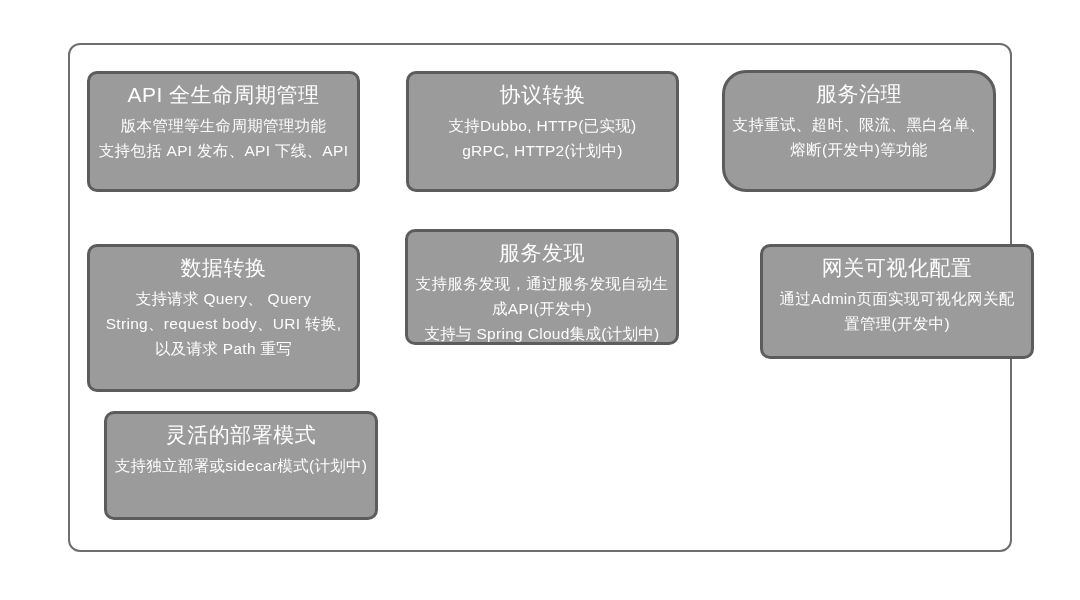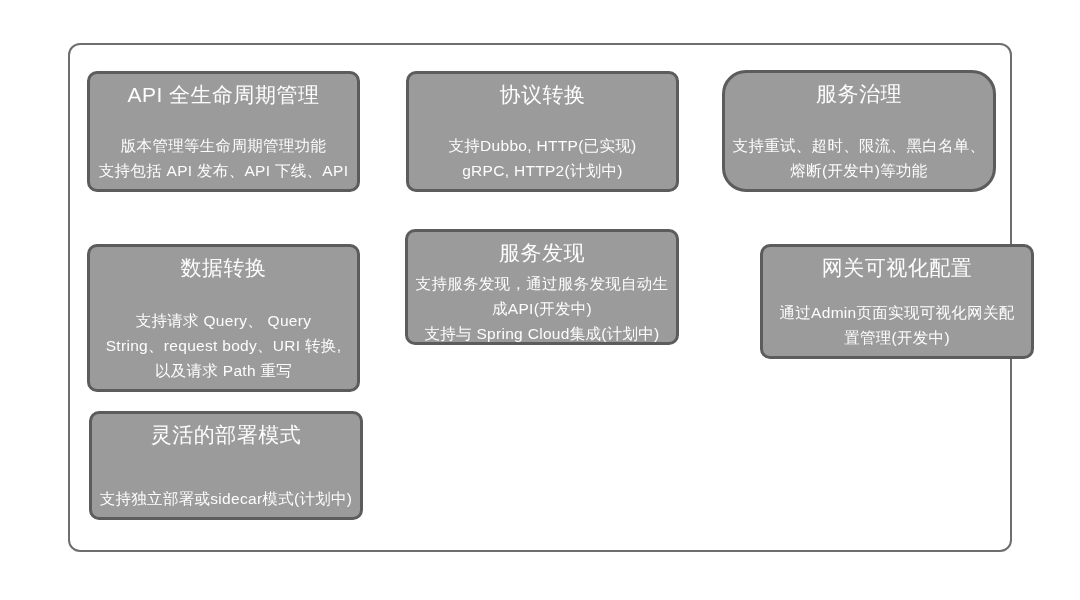--- a/index.html
+++ b/index.html
@@ -28,21 +28,21 @@
   }
   .feature-box {
     position: absolute;
     box-sizing: border-box;
     background: #9b9b9b;
     border: 3px solid #5c5c5c;
     border-radius: 10px;
     color: #fdfdfd;
     display: flex;
     flex-direction: column;
-    justify-content: space-between;
+    justify-content: flex-start;
     align-items: center;
     text-align: center;
     padding: 6px 4px;
   }
   .box-title {
     font-size: 21px;
     line-height: 30px;
     letter-spacing: 0.5px;
     margin-bottom: 3px;
     white-space: nowrap;
@@ -55,21 +55,21 @@
   .body-line {
     white-space: nowrap;
   }
   
   .pos-r1c1 { left: 87px;  top: 71px;  width: 273px; height: 121px; }
   .pos-r1c2 { left: 406px; top: 71px;  width: 273px; height: 121px; }
   .pos-r1c3 { left: 722px; top: 70px;  width: 274px; height: 122px; border-radius: 24px; }
   .pos-r2c1 { left: 87px;  top: 244px; width: 273px; height: 148px; }
   .pos-r2c2 { left: 405px; top: 229px; width: 274px; height: 116px; }
   .pos-r2c3 { left: 760px; top: 244px; width: 274px; height: 115px; }
-  .pos-r3c1 { left: 89px;  top: 411px; width: 274px; height: 109px; }
+  .pos-r3c1 { left: 104px;  top: 411px; width: 274px; height: 109px; }
 </style>
 </head>
 <body>
 
 <div class="canvas">
   <div class="outer-frame"></div>
 
   <div class="feature-box pos-r1c1">
     <div class="box-title">API 全生命周期管理</div>
     <div class="box-body">

